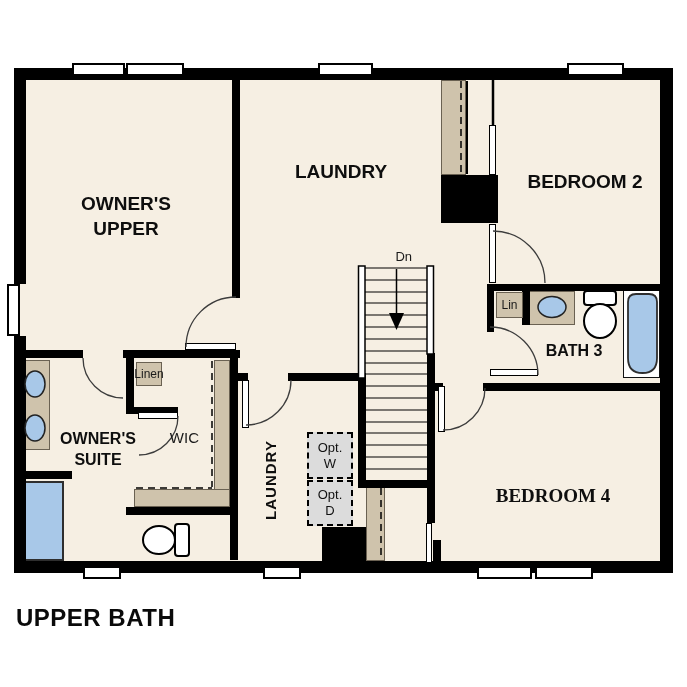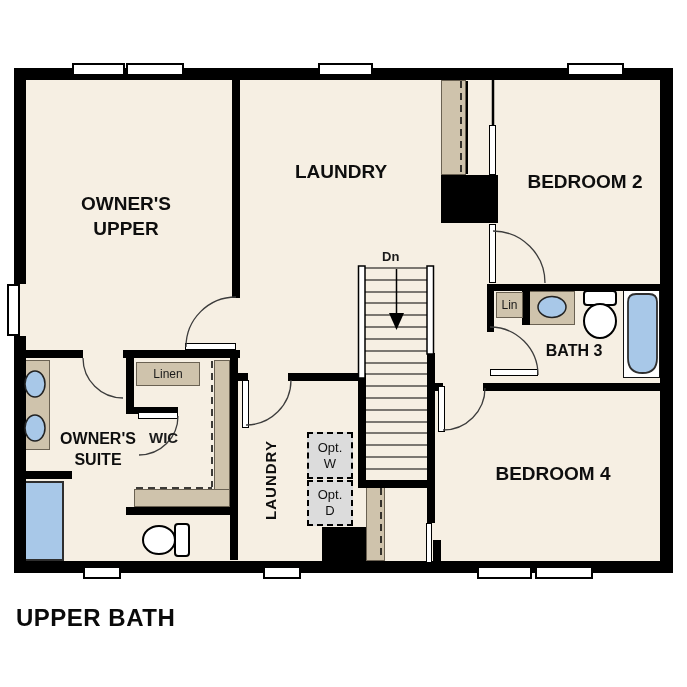--- a/index.html
+++ b/index.html
@@ -8,21 +8,21 @@
   .wall{position:absolute;background:#000;}
   .win{position:absolute;background:#fff;border:2px solid #000;box-sizing:border-box;}
   .tan{position:absolute;background:#cfc3ac;border:1px solid #6a6152;box-sizing:border-box;}
   .leaf{position:absolute;background:#fff;border:1.5px solid #000;box-sizing:border-box;}
   .blue{position:absolute;background:#a8c8e8;border:2px solid #2e2e2e;box-sizing:border-box;}
   .white-surround{position:absolute;background:#fff;border:1.5px solid #111;box-sizing:border-box;}
   .optbox{position:absolute;background:#dcdcdc;border:2px dashed #000;box-sizing:border-box;
           display:flex;flex-direction:column;align-items:center;justify-content:center;
           font-size:13px;line-height:16px;color:#111;}
   .lbl{position:absolute;font-weight:bold;color:#0e0e0e;text-align:center;}
-  .lbl-normal{position:absolute;font-weight:bold;color:#1a1a1a;text-align:left;}
+  .lbl-normal{position:absolute;font-weight:normal;color:#1a1a1a;text-align:right;}
   .closet-lbl{width:100%;height:100%;display:flex;align-items:center;justify-content:center;
               font-size:12px;font-weight:normal;color:#1a1a1a;border-radius:11px;}
   .rot{transform:rotate(-90deg);transform-origin:center center;}
   svg.overlay{position:absolute;left:0;top:0;pointer-events:none;}
   .title{position:absolute;font-weight:bold;font-size:24px;letter-spacing:.5px;color:#0a0a0a;}
 </style>
 </head>
 <body>
 
 <div id="plan">
@@ -69,21 +69,21 @@
   <div class="wall" style="left:427px;top:353px;width:8px;height:170px;"></div>
   <div class="wall" style="left:427px;top:383px;width:16px;height:8px;"></div>
   <div class="wall" style="left:483px;top:383px;width:177px;height:8px;"></div>
   <div class="wall" style="left:487px;top:284px;width:173px;height:7px;"></div>
   <div class="wall" style="left:487px;top:284px;width:7px;height:48px;"></div>
   <div class="wall" style="left:522px;top:291px;width:8px;height:34px;"></div>
   <div class="wall" style="left:441px;top:175px;width:57px;height:48px;"></div>
   <div class="wall" style="left:322px;top:527px;width:44px;height:45px;"></div>
   <div class="wall" style="left:433px;top:540px;width:8px;height:33px;"></div>
 
-  <div class="tan" style="left:136px;top:362px;width:64px;height:24px;">
+  <div class="tan" style="left:136px;top:362px;width:26px;height:24px;">
     <div class="closet-lbl">Linen</div>
   </div>
   <div class="tan" style="left:496px;top:292px;width:27px;height:26px;">
     <div class="closet-lbl">Lin</div>
   </div>
 
   <div class="win" style="left:72px;top:63px;width:53px;height:13px;"></div>
   <div class="win" style="left:126px;top:63px;width:58px;height:13px;"></div>
   <div class="win" style="left:318px;top:63px;width:55px;height:13px;"></div>
   <div class="win" style="left:567px;top:63px;width:57px;height:13px;"></div>
@@ -167,21 +167,21 @@
 
     <path d="M636 294 L649 294 Q657 294 657 302 L657 358 Q657 373 642.5 373 Q628 373 628 358 L628 302 Q628 294 636 294 Z" fill="#a8c8e8" stroke="#2e2e2e" stroke-width="1.8"></path>
   </svg>
 
   <div class="lbl" style="left:51px;top:191px;width:150px;font-size:19px;line-height:25px;">
     <div>OWNER'S</div>
     <div>UPPER</div>
   </div>
   <div class="lbl" style="left:266px;top:161px;width:150px;font-size:19px;">LAUNDRY</div>
   <div class="lbl" style="left:505px;top:171px;width:160px;font-size:19px;">BEDROOM 2</div>
-  <div class="lbl" style="left:473px;top:463px;width:160px;font-size:19px;">BEDROOM 4</div>
+  <div class="lbl" style="left:473px;top:485px;width:160px;font-size:19px;font-family:Liberation Serif, serif;">BEDROOM 4</div>
   <div class="lbl" style="left:38px;top:428px;width:120px;font-size:16px;line-height:21px;">
     <div>OWNER'S</div>
     <div>SUITE</div>
   </div>
   <div class="lbl" style="left:534px;top:342px;width:80px;font-size:16px;">BATH 3</div>
   <div class="lbl-normal" style="left:149px;top:429px;width:50px;font-size:15px;">WIC</div>
   <div class="lbl rot" style="left:216px;top:471px;width:110px;height:18px;font-size:15px;letter-spacing:1px;">LAUNDRY</div>
   <div class="lbl-normal" style="left:382px;top:249px;width:30px;font-size:13px;">Dn</div>
 
   <div class="title" style="left:16px;top:604px;">UPPER BATH</div>

